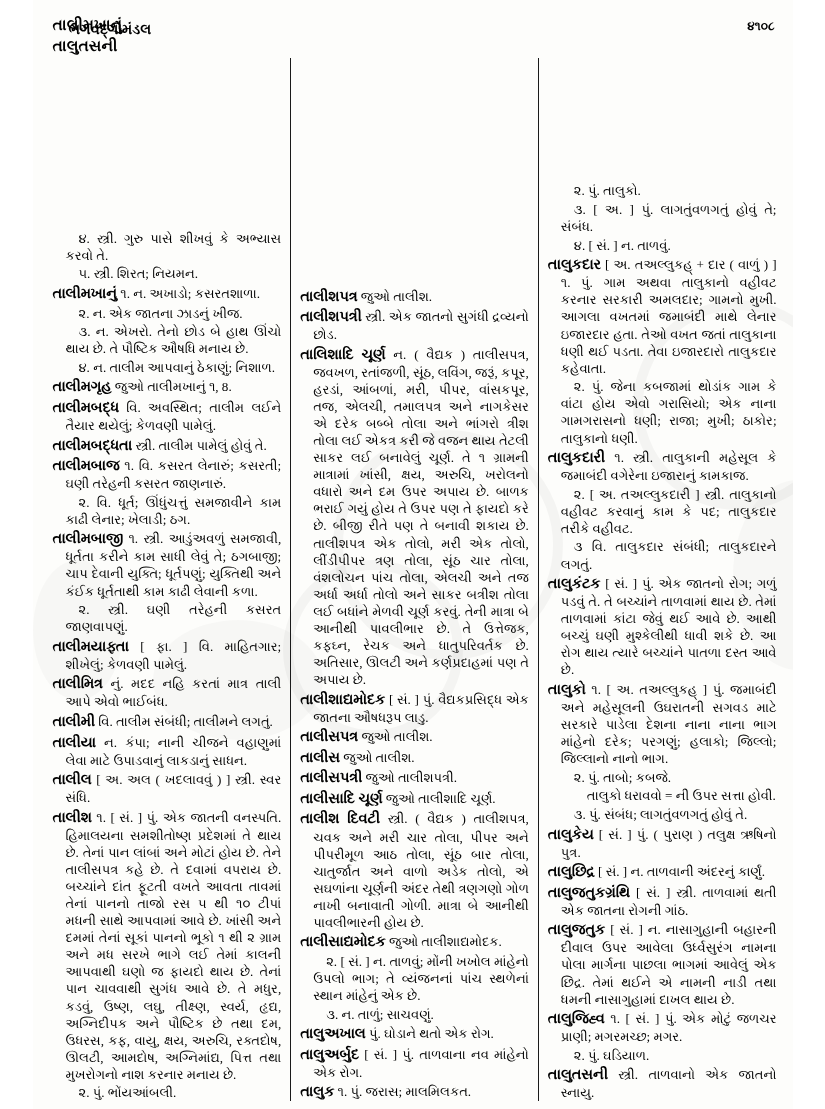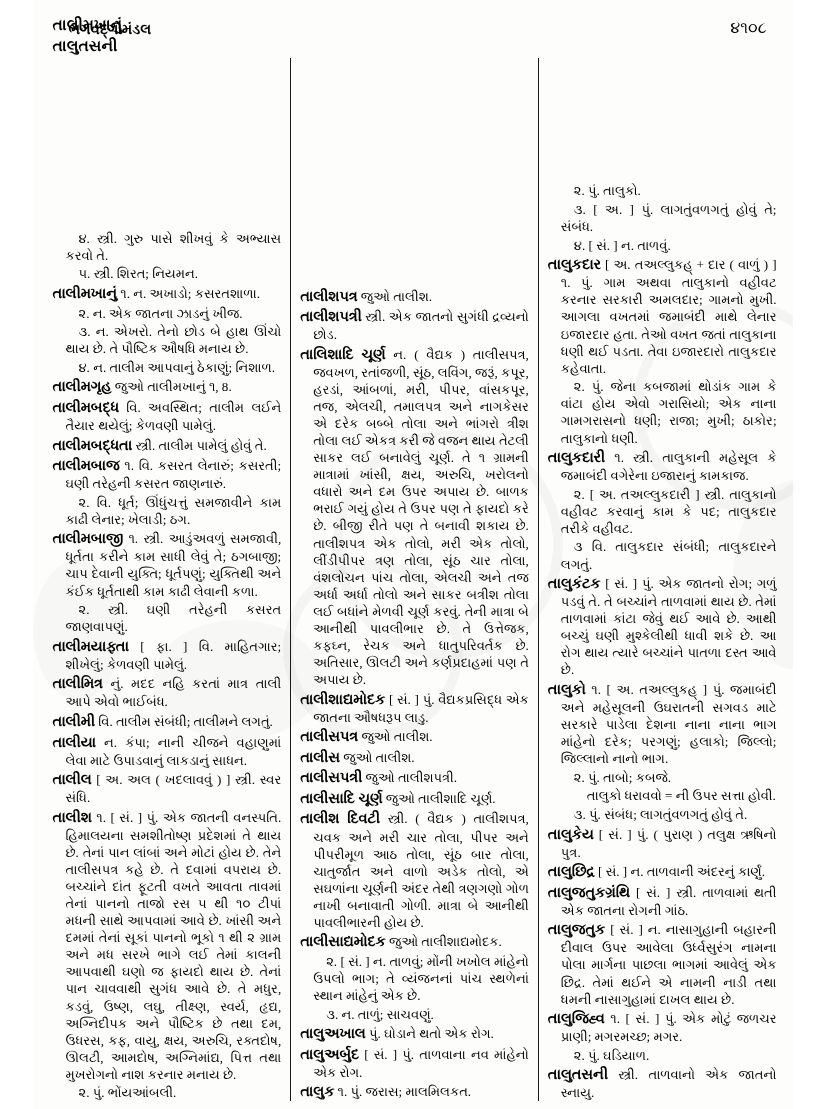--- a/index.html
+++ b/index.html
@@ -58,24 +58,24 @@
     left: 16px;
     right: 0;
     top: 7px;
     text-align: left;
     font-weight: bold;
     font-size: 14.5px;
     font-family: Liberation Serif, serif;
   }
   .runhead .rh-right {
     position: absolute;
-    right: 8px;
+    right: 0;
     top: 5px;
-    font-weight: normal;
-    font-size: 16px;
+    font-weight: bold;
+    font-size: 12px;
   }
 
   
   .cols {
     position: absolute;
     top: 60px;
     left: 16px;
     right: 14px;
     bottom: 6px;
     display: flex;

